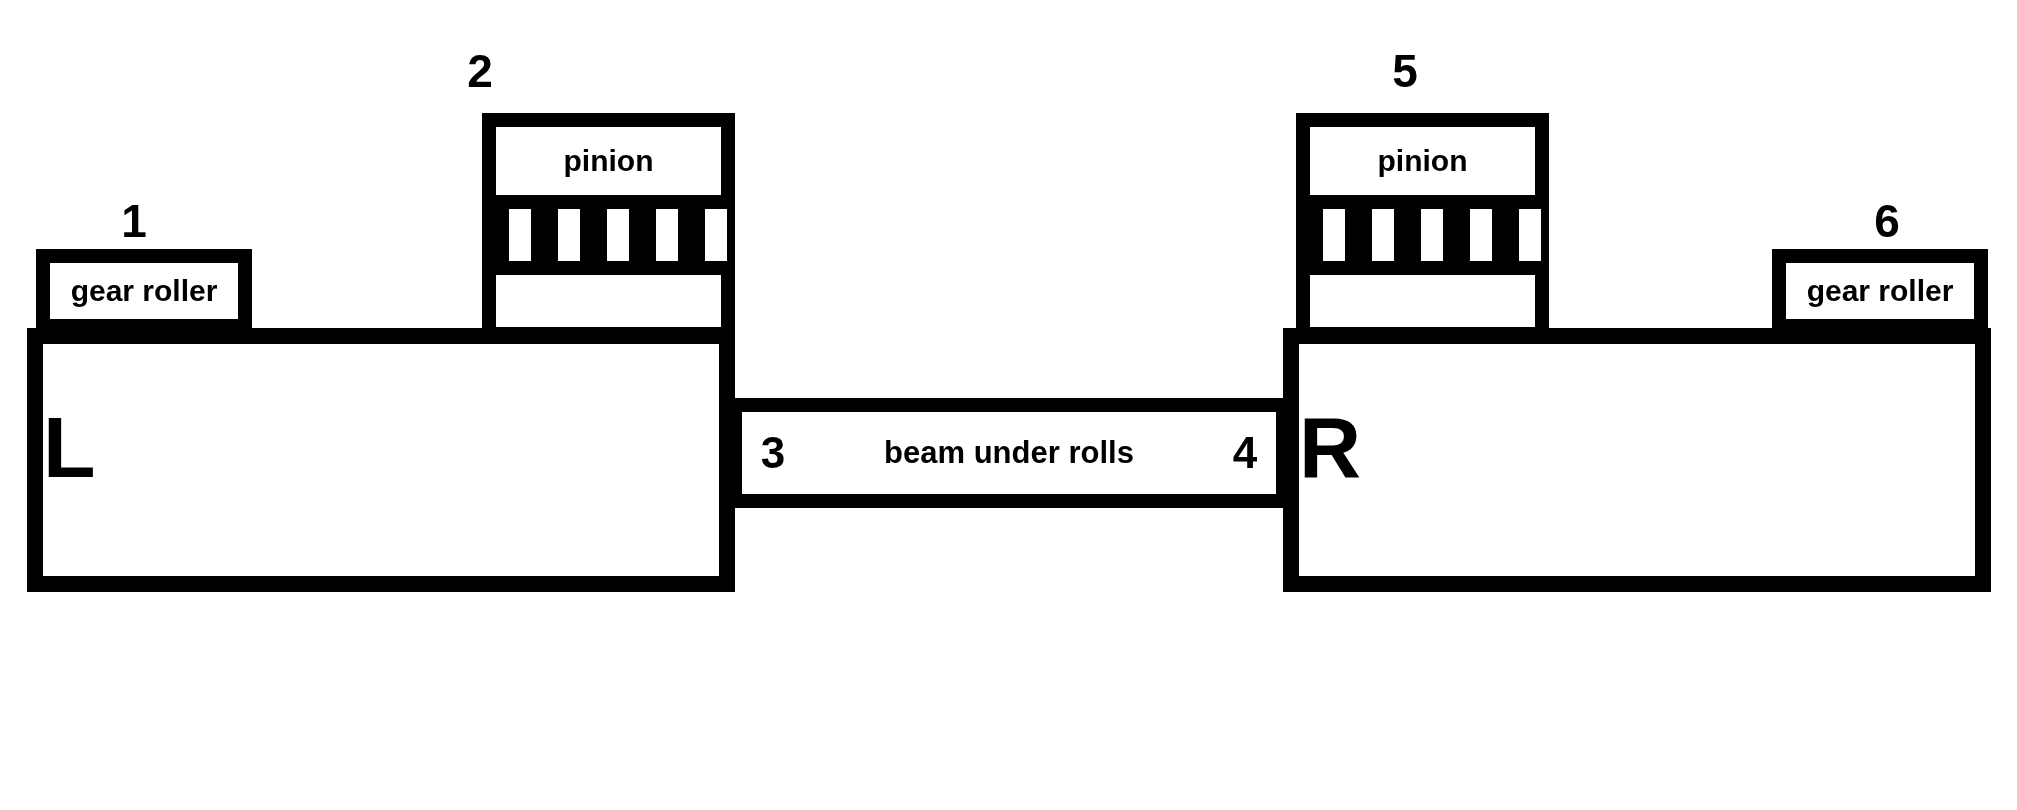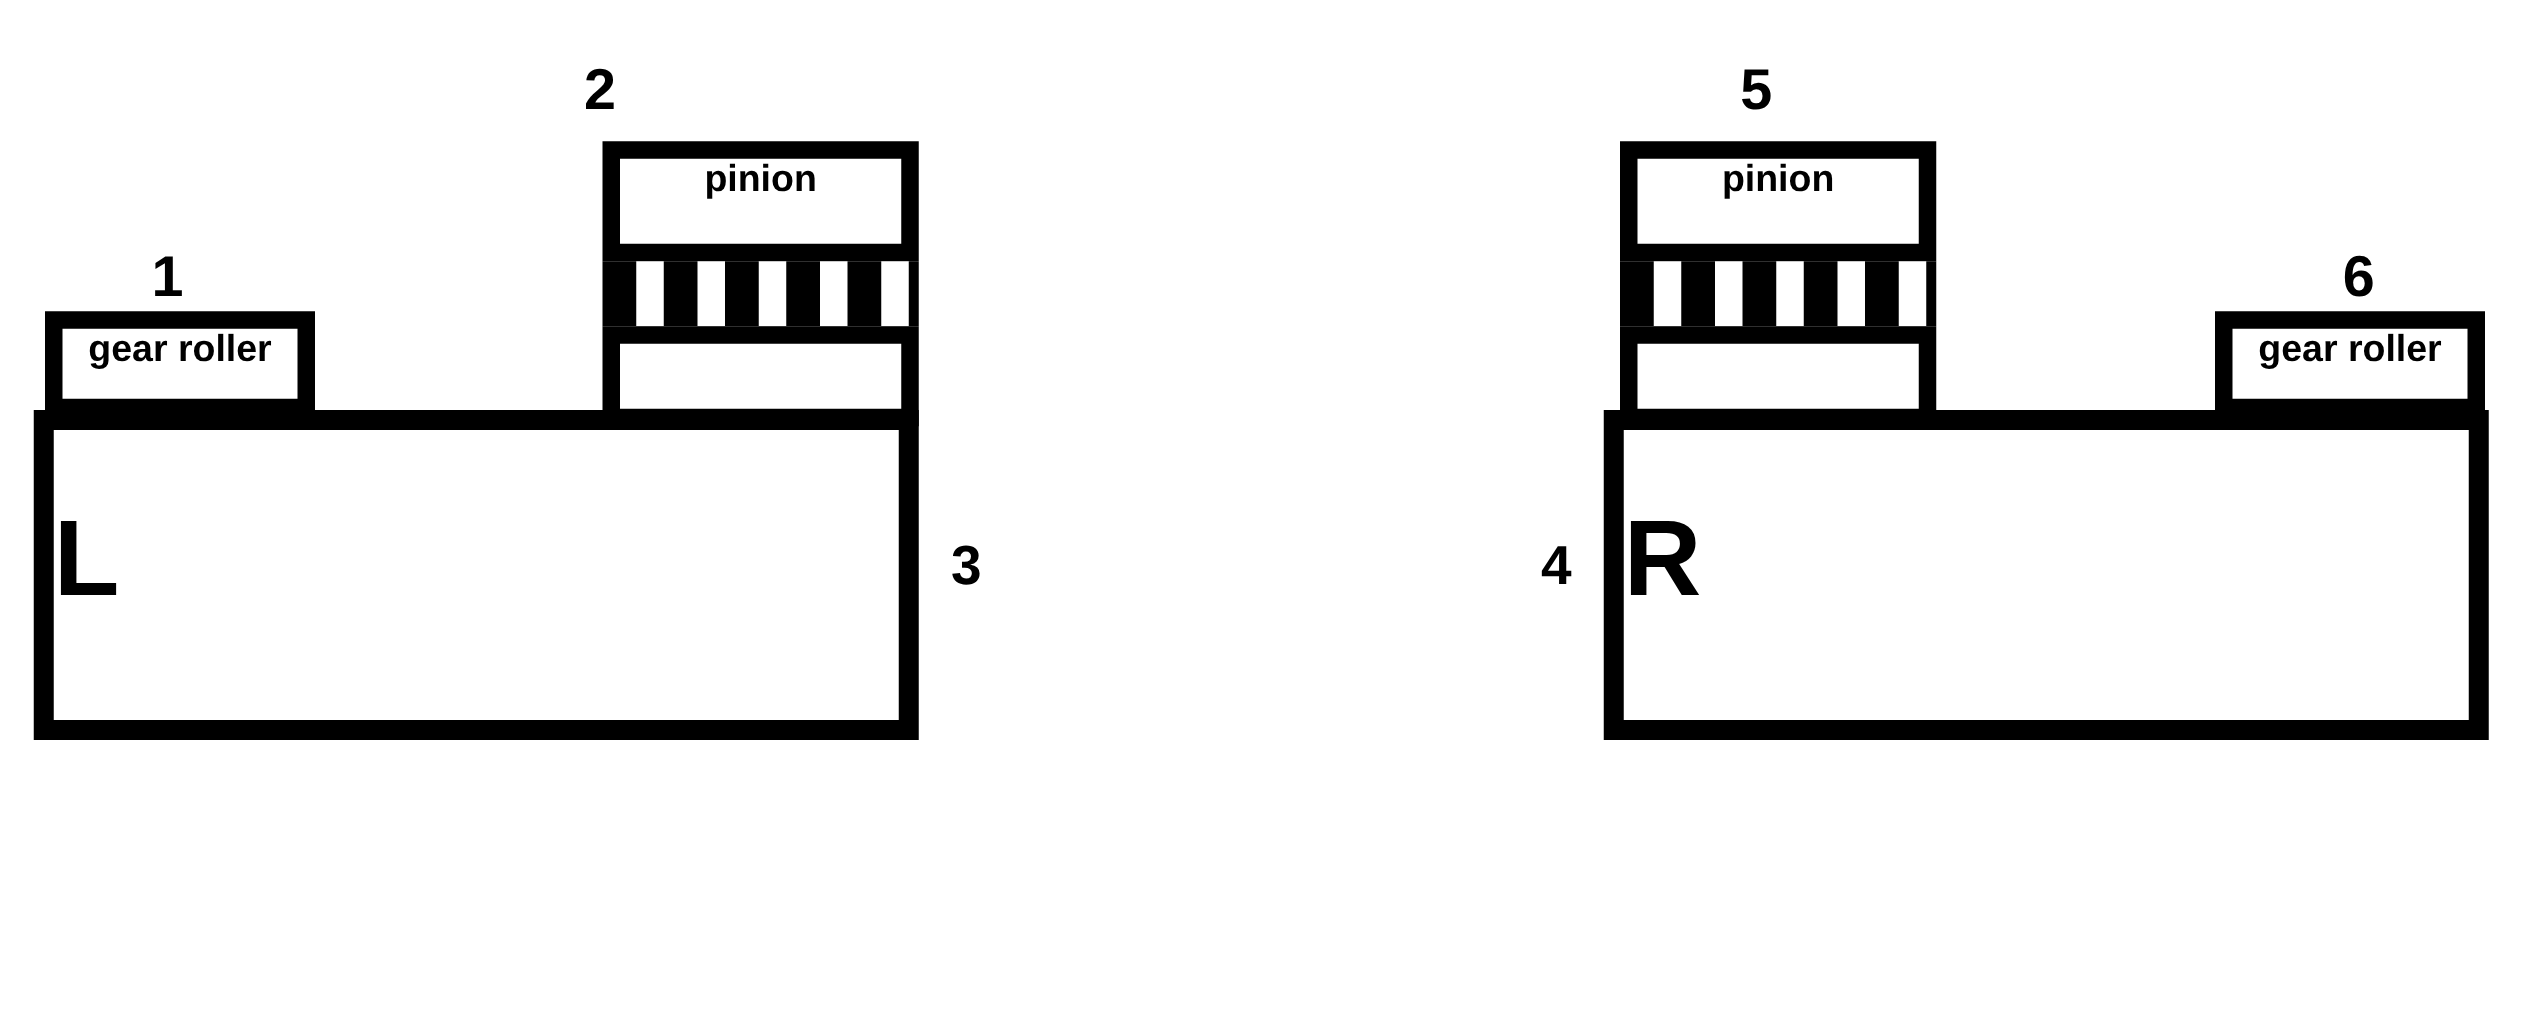--- a/index.html
+++ b/index.html
@@ -19,20 +19,21 @@
   
   .frame {
     position: absolute;
     background: #000000;
     box-sizing: border-box;
   }
   .fill {
     position: absolute;
     background: #ffffff;
     display: flex;
+    align-items: center;
     justify-content: center;
   }
   .solid {
     position: absolute;
     background: #000000;
   }
   .label {
     position: absolute;
     color: #000000;
     font-weight: bold;
@@ -95,20 +96,25 @@
   <div class="frame" style="left:482px; top:261px; width:253px; height:80px;">
     <div class="fill" style="left:14px; top:14px; right:14px; bottom:14px;"></div>
   </div>
 
   <div class="frame" style="left:27px; top:328px; width:708px; height:264px;">
     <div class="fill" style="left:16px; top:16px; right:16px; bottom:16px;">
       <span class="block-letter" style="position:absolute; left:0; right:0; top:54px;">L</span>
     </div>
   </div>
 
+  <div class="frame" style="left:728px; top:398px; width:562px; height:110px;">
+    <div class="fill" style="left:14px; top:14px; right:14px; bottom:14px; justify-content:center;">
+      <span class="beam-text">beam under rolls</span>
+    </div>
+  </div>
 
   <div class="label beam-num" style="left:752px; top:425px; width:42px; height:56px;">3</div>
 
   <div class="label beam-num" style="left:1224px; top:425px; width:42px; height:56px;">4</div>
 
   <div class="label num-label" style="left:1368px; top:46px; width:74px; height:50px;">5</div>
 
   <div class="frame" style="left:1296px; top:113px; width:253px; height:96px;">
     <div class="fill" style="left:14px; top:14px; right:14px; bottom:14px;">
       <span class="box-text">pinion</span>

